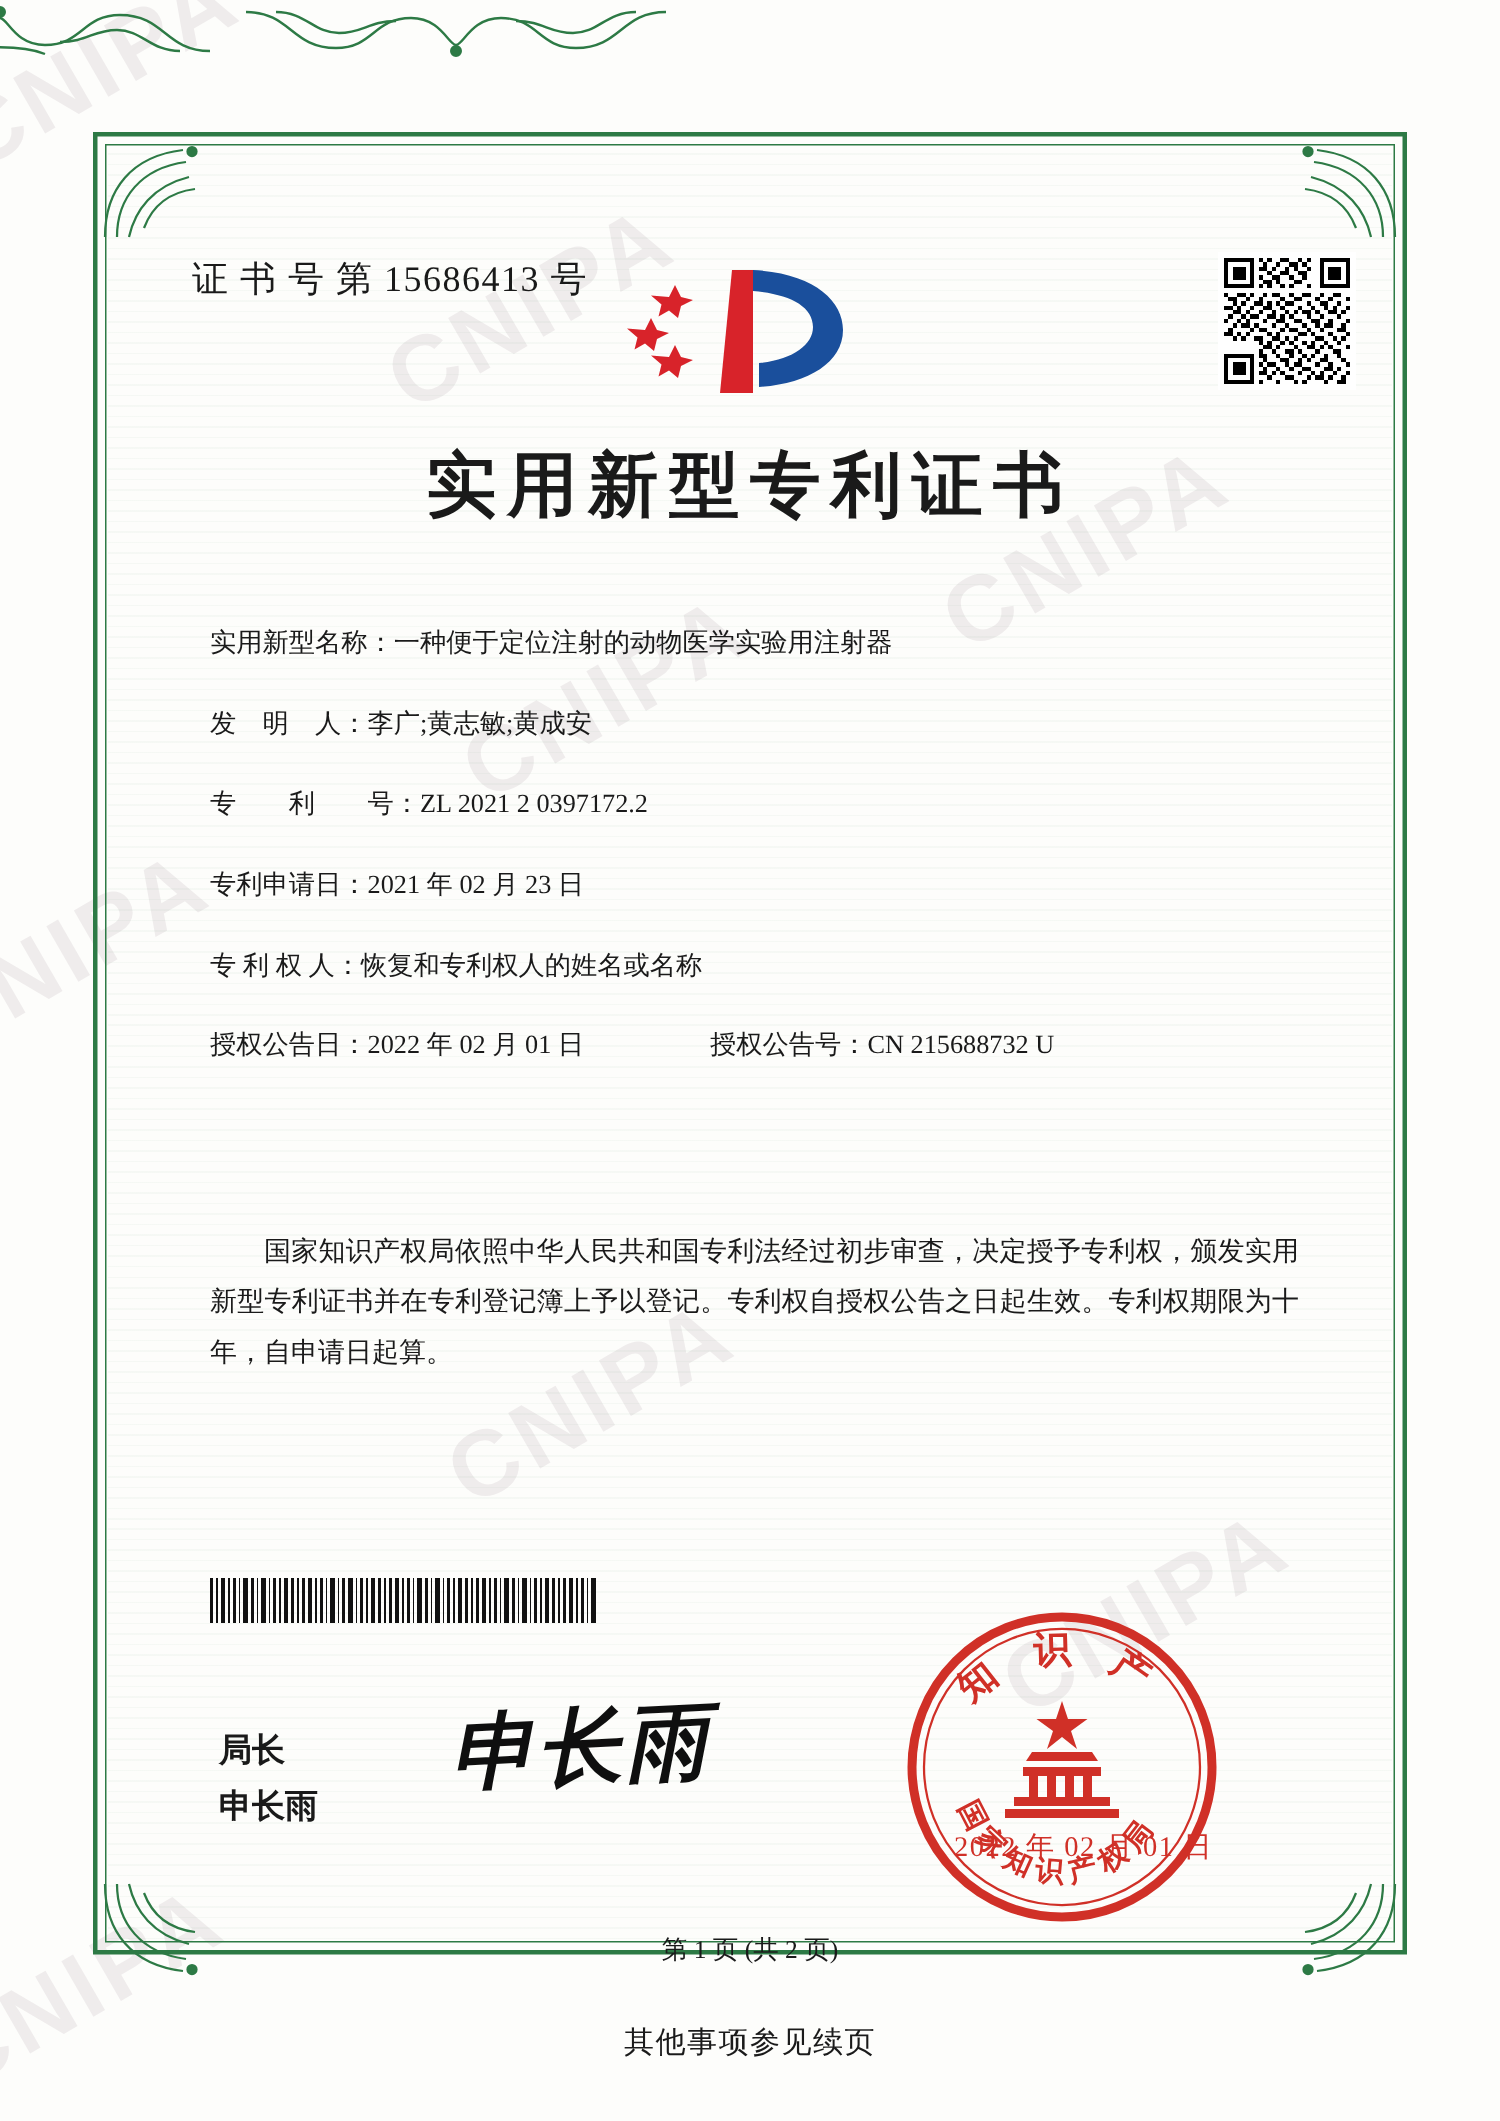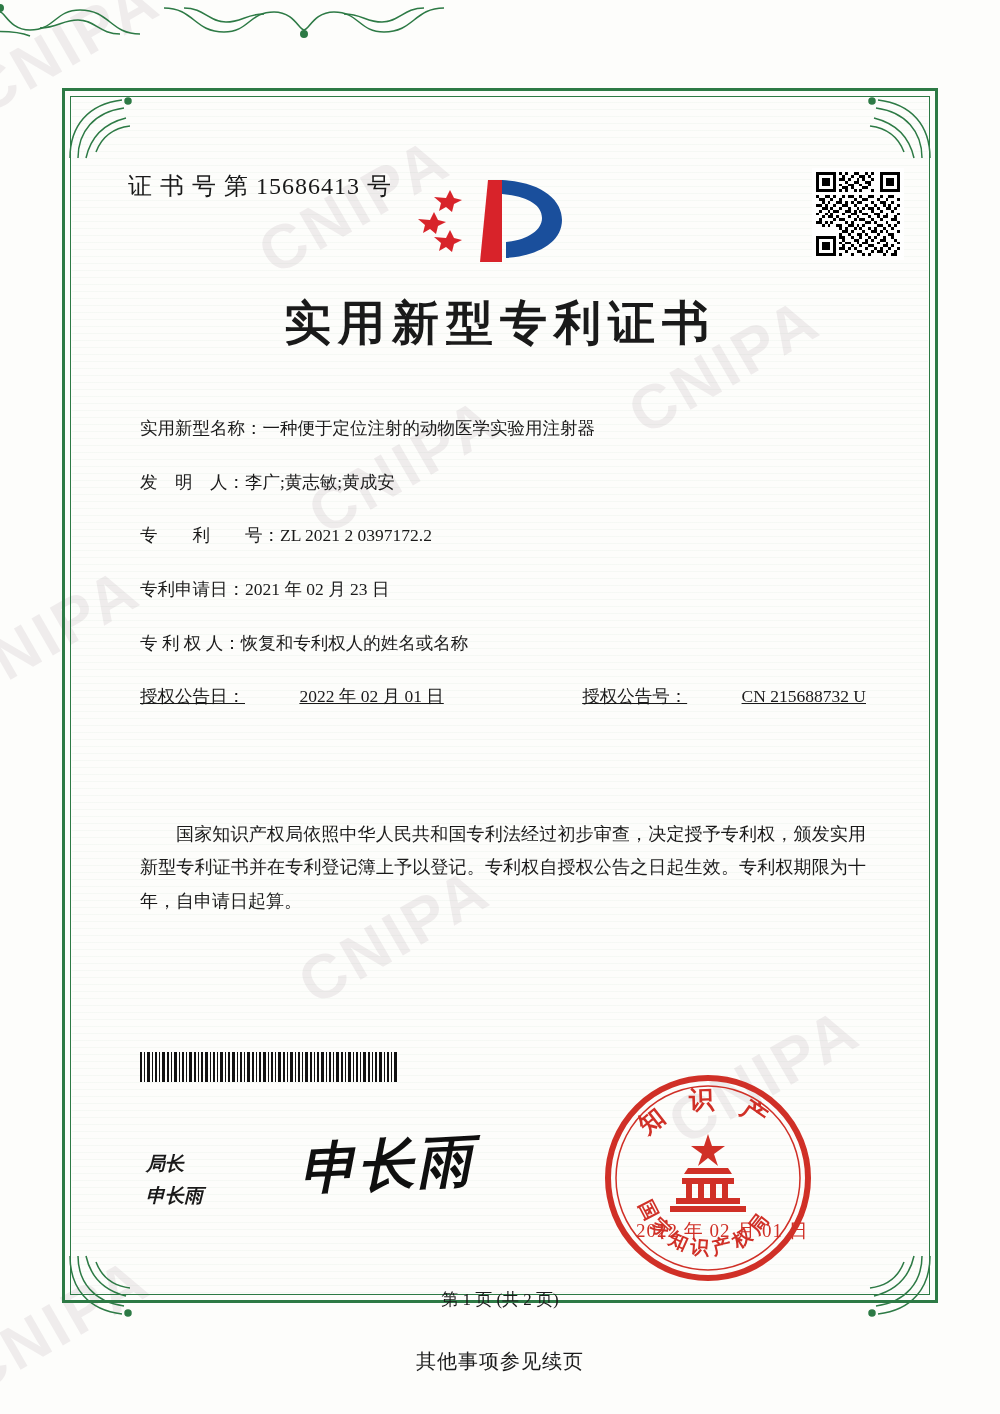--- a/index.html
+++ b/index.html
@@ -153,21 +153,21 @@
     line-height: 1.55;
   }
   .lbl {
     white-space: pre;
     flex: 0 0 auto;
   }
   .val {
     flex: 1 1 auto;
   }
   .row.addr .val { max-width: 560px; }
-  .row.two { justify-content: space-between; text-decoration: underline; }
+  .row.two { justify-content: flex-start; }
   .pubno-label { margin-left: 84px; white-space: pre; }
 
   
   .paras {
     position: absolute;
     left: 140px;
     top: 818px;
     width: 726px;
     font-size: 18px;
     line-height: 1.85;
@@ -182,24 +182,23 @@
     top: 1052px;
     width: 260px;
     height: 30px;
   }
 
   
   .sig-label {
     position: absolute;
     left: 146px;
     top: 1148px;
-    font-size: 19px;
+    font-size: 22px;
     line-height: 1.7;
     font-weight: bold;
-    font-style: italic;
   }
   .sig-script {
     position: absolute;
     left: 300px;
     top: 1128px;
     font-size: 56px;
     font-family: "DejaVu Serif", serif;
     font-style: italic;
     font-weight: bold;
     letter-spacing: 2px;

